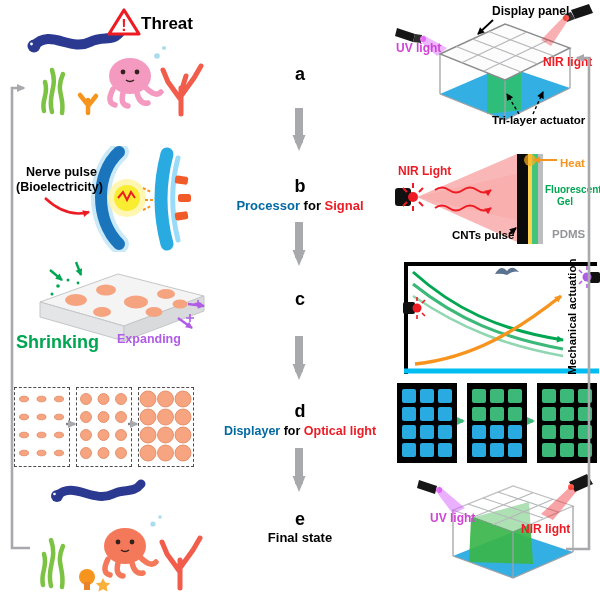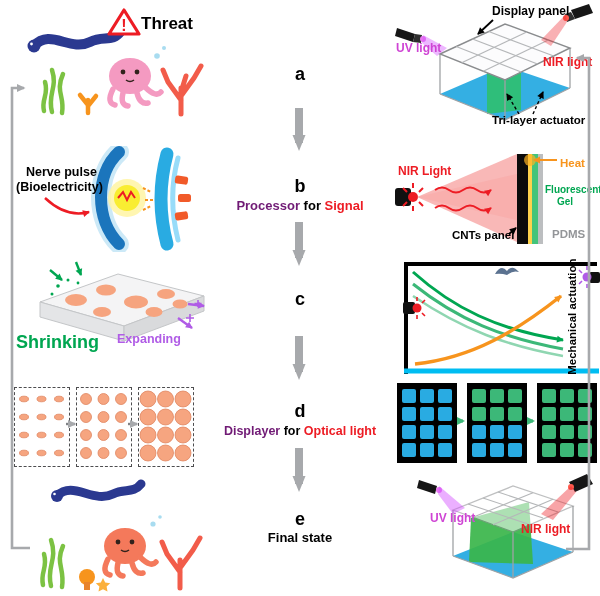--- a/index.html
+++ b/index.html
@@ -1,21 +1,21 @@
 <!DOCTYPE html>
 <html><head>
 <meta charset="utf-8">
 <style>
   html,body{margin:0;padding:0}
   body{font-family:"Liberation Sans",sans-serif;background:#fff}
   #canvas{position:relative;width:600px;height:596px;background:#fff;overflow:hidden}
   .abs{position:absolute}
   .lbl{position:absolute;font-weight:700;color:#000;white-space:nowrap;line-height:1.15}
   .ctr{text-align:center}
-  .c-blue{color:#701a75}.c-red{color:#ed1c24}.c-green{color:#00a651}
+  .c-blue{color:#0369a1}.c-red{color:#ed1c24}.c-green{color:#00a651}
   .c-purple{color:#b05ce6}.c-magenta{color:#cf44d4}.c-orange{color:#f7941d}.c-gray{color:#939598}
   .rot{transform:rotate(-90deg)}
   .ppanel{position:absolute;width:56px;height:80px;border:1.6px dashed #4d4d4f;background:#fff;box-sizing:border-box}
   .dpanel{position:absolute;width:60px;height:80px;background:#000;display:grid;
           grid-template-columns:repeat(3,1fr);grid-template-rows:repeat(4,1fr);
           gap:4px;padding:6px 5px;box-sizing:border-box}
   .dcell{border-radius:2px}
   svg{display:block}
 </style>
 </head>
@@ -275,21 +275,21 @@
       <rect x="145" y="4" width="5" height="90" fill="#bcbec0"></rect>
       <circle cx="137" cy="10" r="6" fill="#ffb321" opacity="0.7"></circle>
     </g>
     <line x1="164" y1="10" x2="141" y2="10" stroke="#f7941d" stroke-width="2" marker-end="url(#m-orange)"></line>
     <line x1="116" y1="84" x2="123" y2="78" stroke="#000" stroke-width="1.8" marker-end="url(#m-black)"></line>
   </svg>
   <div class="lbl c-red" style="left:398px;top:165px;font-size:12px">NIR Light</div>
   <div class="lbl c-orange" style="left:560px;top:157px;font-size:11.5px">Heat</div>
   <div class="lbl c-green" style="left:545px;top:184px;font-size:10px">Fluorescent</div>
   <div class="lbl c-green" style="left:557px;top:196px;font-size:10px">Gel</div>
-  <div class="lbl" style="left:452px;top:229px;font-size:11.5px">CNTs panel</div>
+  <div class="lbl" style="left:452px;top:229px;font-size:11.5px">CNTs pulse</div>
   <div class="lbl c-gray" style="left:552px;top:228px;font-size:11.5px">PDMS</div>
 
   <svg class="abs" style="left:403px;top:258px" width="197" height="118" viewBox="0 0 197 118">
     <path d="M3,116 L3,6 L194,6" stroke="#000" stroke-width="4" fill="none"></path>
     <line x1="1" y1="113" x2="196" y2="113" stroke="#00bdf2" stroke-width="5"></line>
     <path d="M10,14 C50,50 95,72 160,82" fill="none" stroke="#00a651" stroke-width="3" marker-end="url(#m-green)"></path>
     <path d="M10,26 C55,62 100,80 160,91" fill="none" stroke="#3cb878" stroke-width="3"></path>
     <path d="M10,38 C60,72 105,88 160,98" fill="none" stroke="#8fd6b1" stroke-width="2.5"></path>
     <path d="M12,106 C70,100 115,72 158,38" fill="none" stroke="#f7941d" stroke-width="3.5" marker-end="url(#m-orange)"></path>
     <g>

